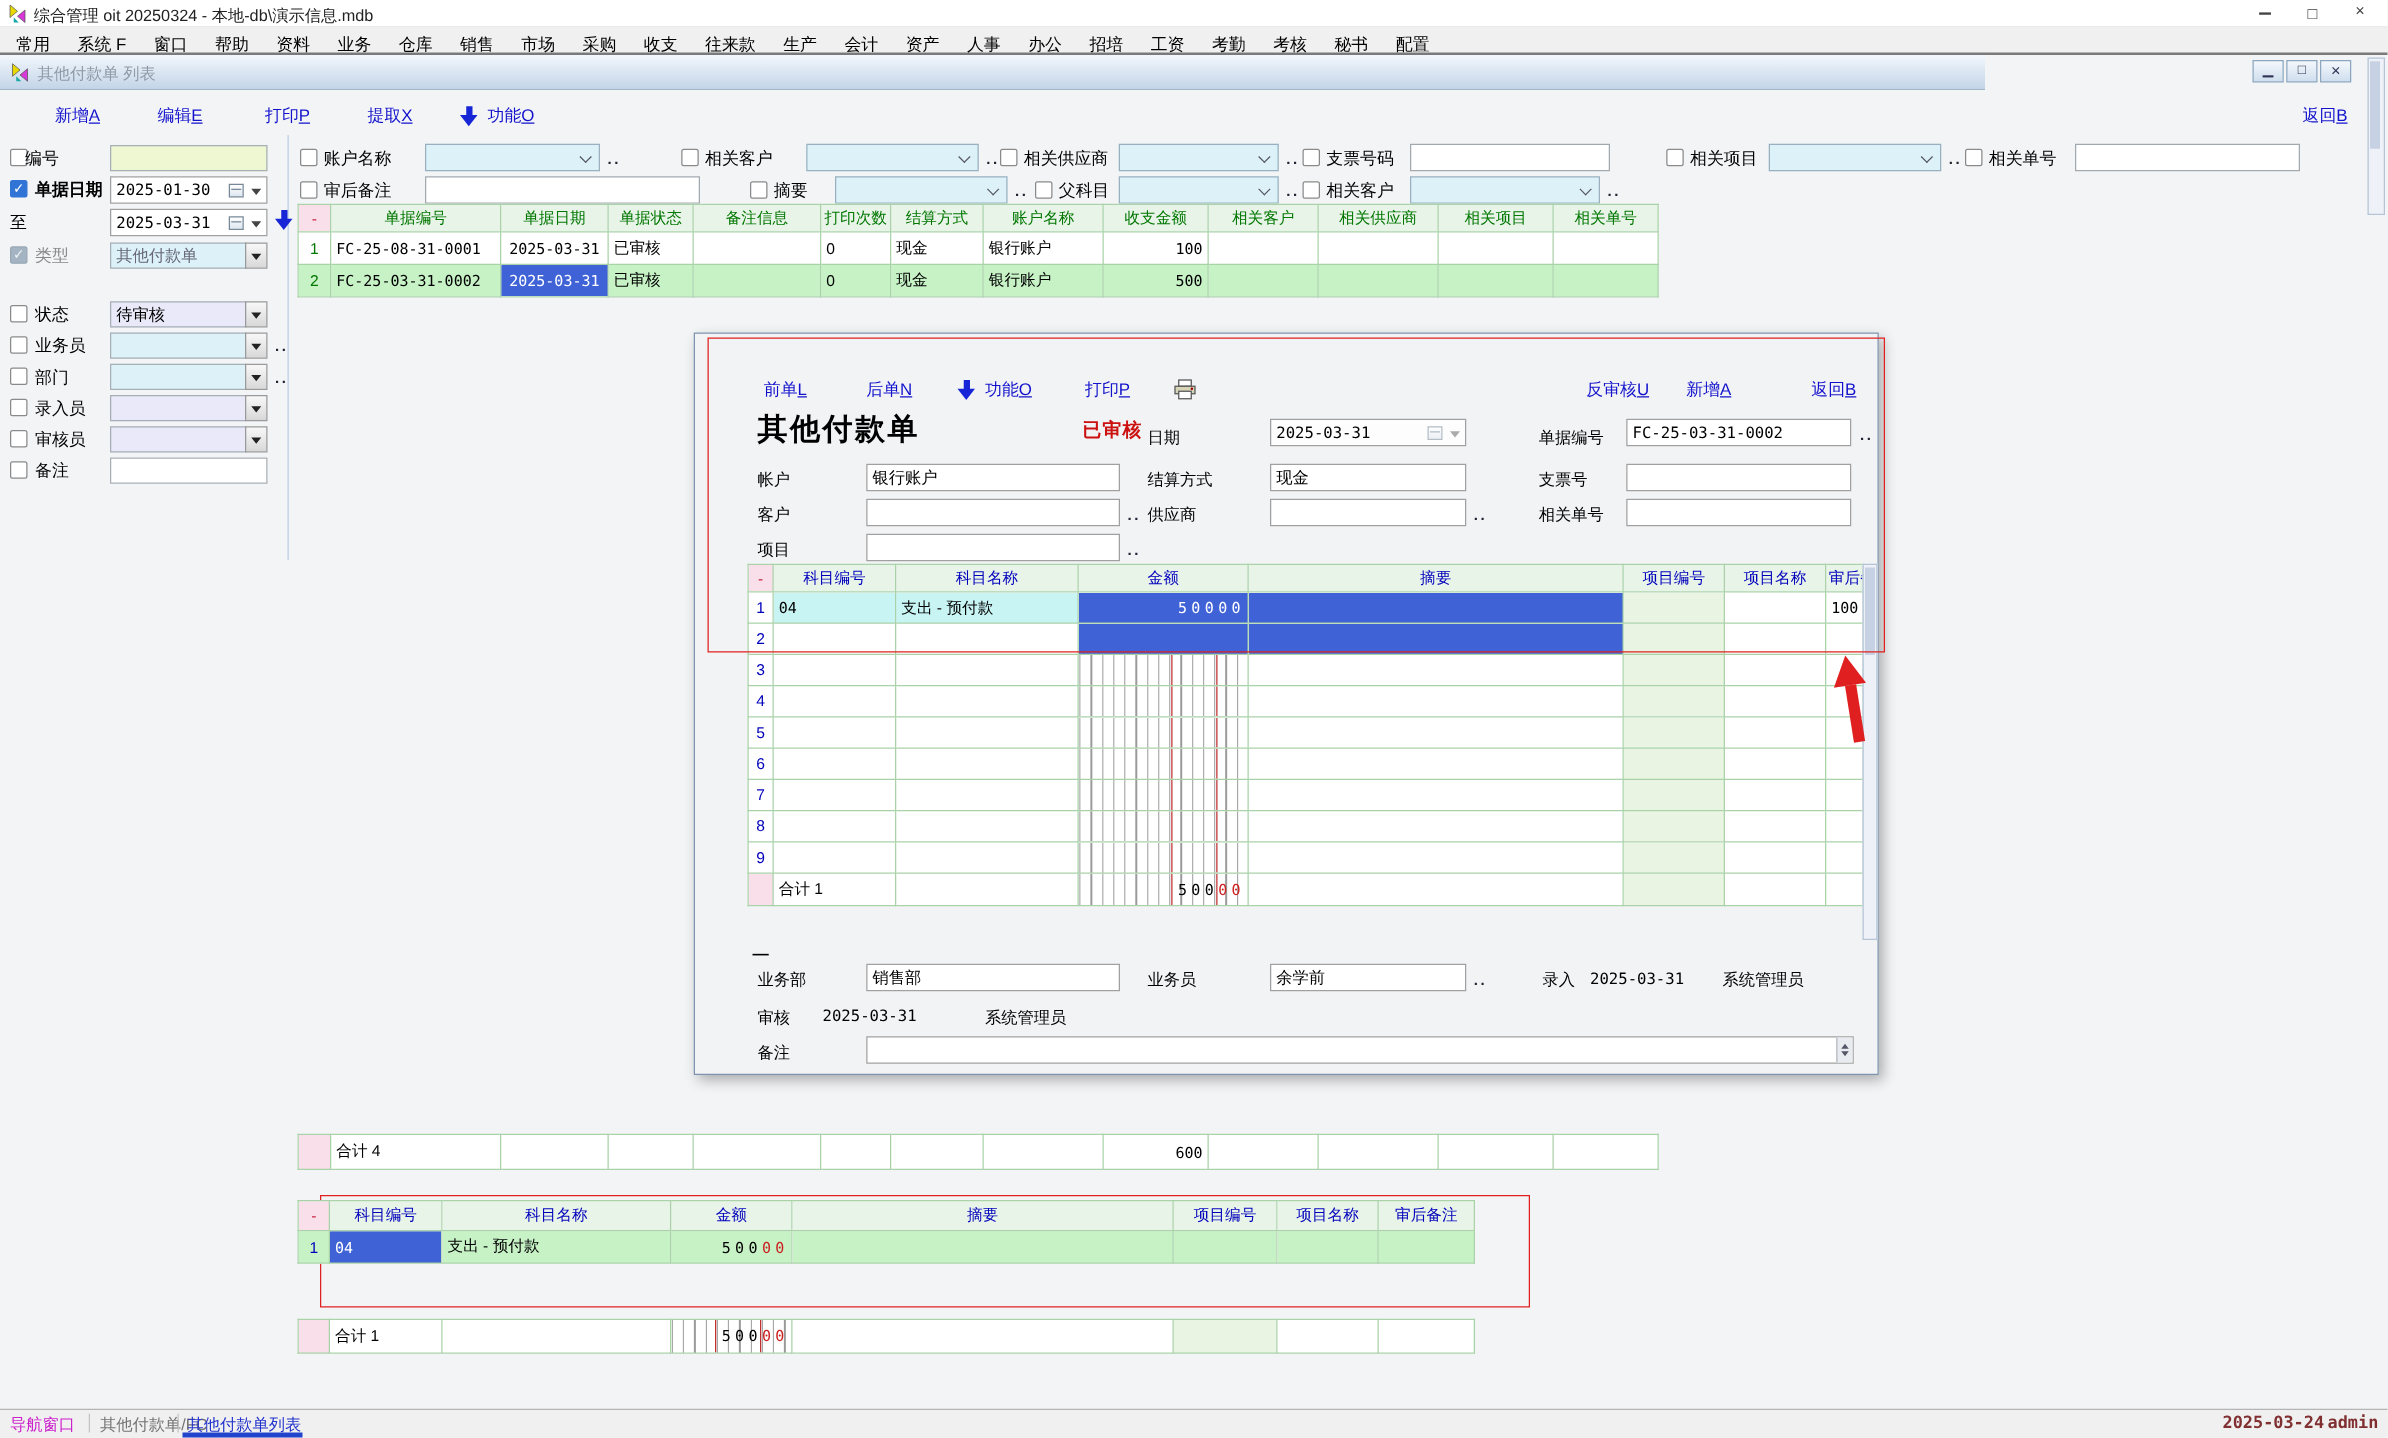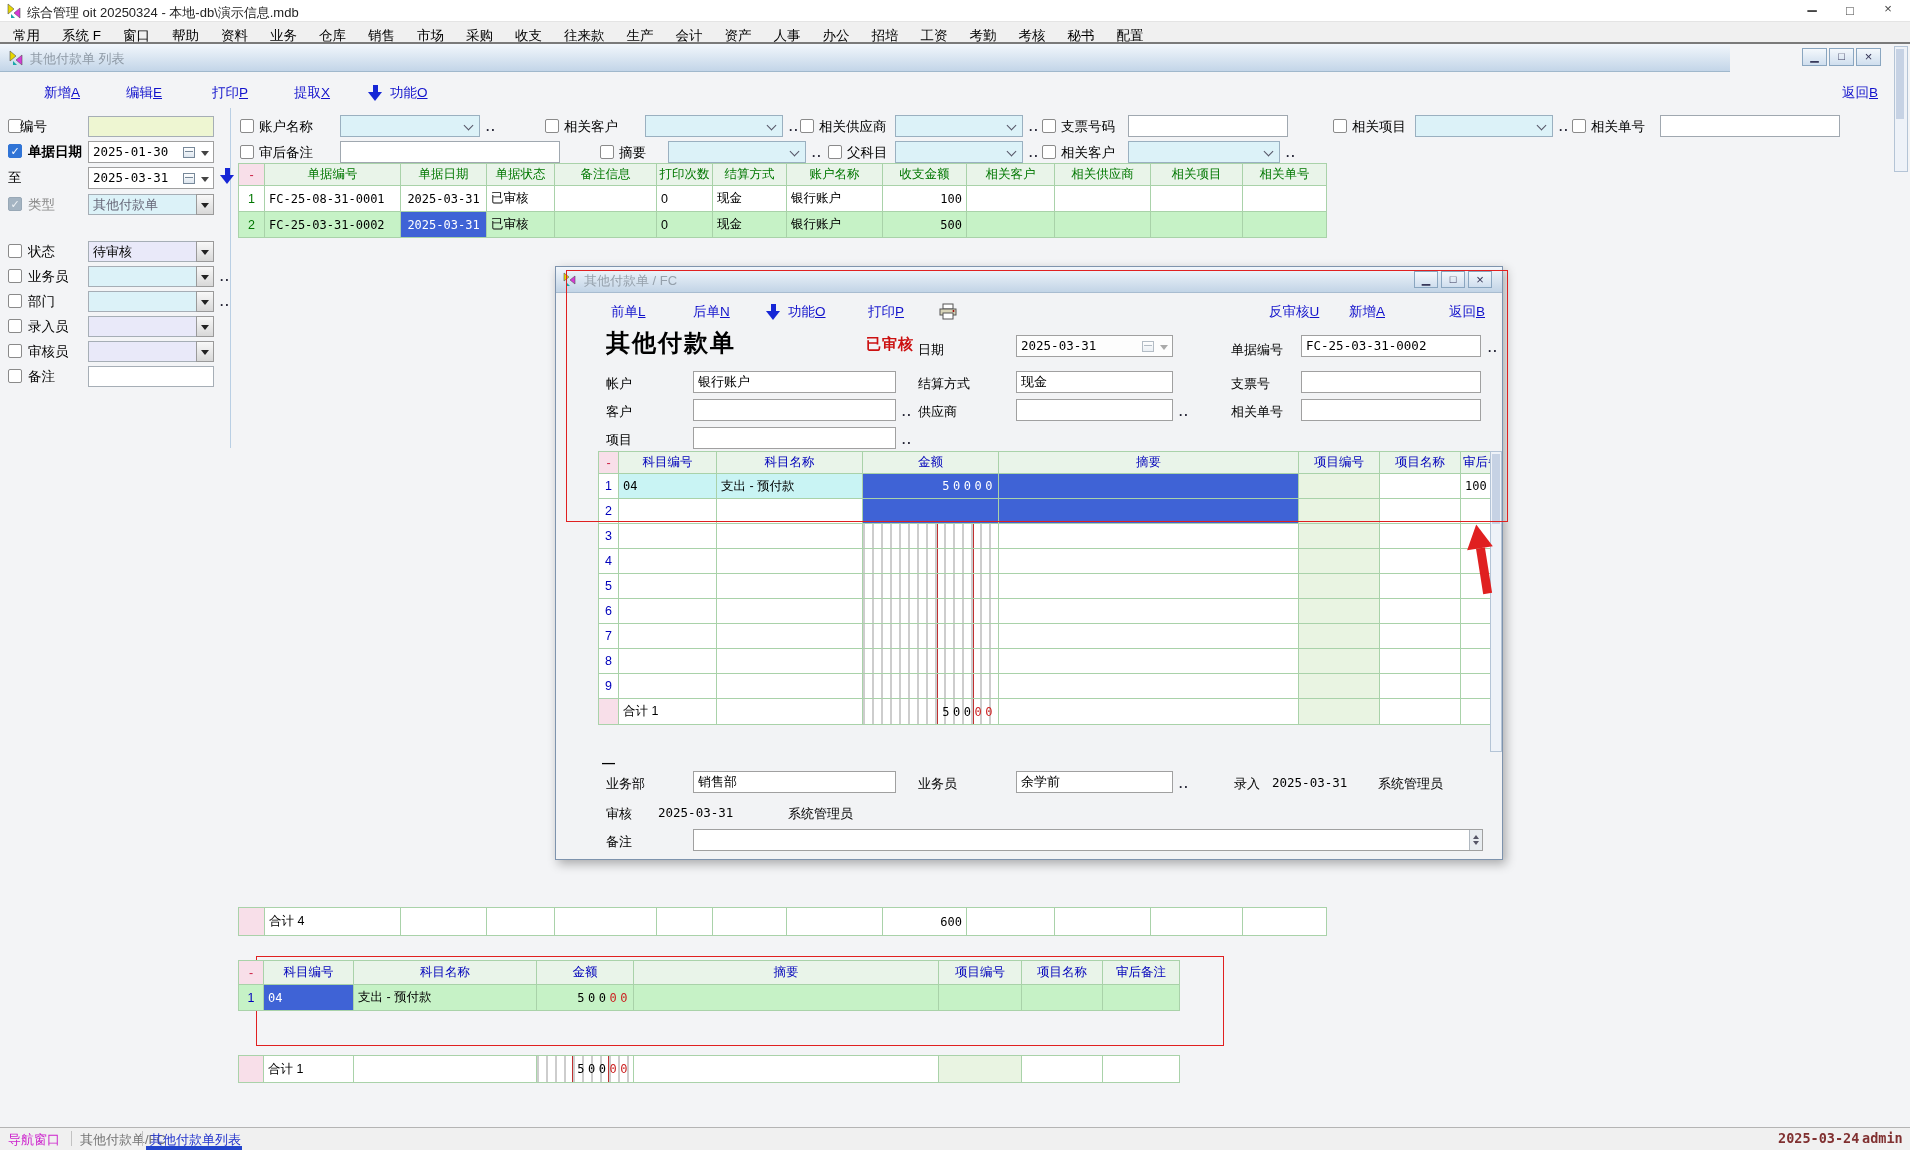--- a/index.html
+++ b/index.html
@@ -72,21 +72,21 @@
   <span class="abs" style="left:27px;top:4px;font-size:13px;color:#222">综合管理 oit 20250324 - 本地-db\演示信息.mdb</span>
   <span class="abs ic-min" style="left:1794px;top:-2px;width:36px;height:22px;text-align:center;color:#444;font-size:12px"></span>
   <span class="abs ic-max" style="left:1832px;top:3px;width:36px;height:22px;text-align:center;color:#444"></span>
   <span class="abs ic-x" style="left:1870px;top:1px;width:36px;height:22px;text-align:center;color:#444"></span>
 </div>
 
 <div class="abs" style="left:0;top:22px;width:1910px;height:22px;background:#f0f0f0;border-bottom:2px solid #7a7a7a;padding-left:2px">
   <span class="mitem">常用</span><span class="mitem">系统 F</span><span class="mitem">窗口</span><span class="mitem">帮助</span><span class="mitem">资料</span><span class="mitem">业务</span><span class="mitem">仓库</span><span class="mitem">销售</span><span class="mitem">市场</span><span class="mitem">采购</span><span class="mitem">收支</span><span class="mitem">往来款</span><span class="mitem">生产</span><span class="mitem">会计</span><span class="mitem">资产</span><span class="mitem">人事</span><span class="mitem">办公</span><span class="mitem">招培</span><span class="mitem">工资</span><span class="mitem">考勤</span><span class="mitem">考核</span><span class="mitem">秘书</span><span class="mitem">配置</span>
 </div>
 
-<div class="abs" style="left:0;top:44px;width:1730px;height:28px;background:linear-gradient(#f2f7fc,#c3d5e8);border-bottom:1px solid #a0b8cc">
+<div class="abs" style="left:0;top:44px;width:1588px;height:28px;background:linear-gradient(#f2f7fc,#c3d5e8);border-bottom:1px solid #a0b8cc">
   <svg class="abs" style="left:8px;top:6px" width="16" height="16">
       <path d="M2 1l6 5-6 5z" fill="#e8d800" stroke="#555" stroke-width=".6"></path>
       <path d="M14 5l-6 5 6 5z" fill="#d838d8" stroke="#555" stroke-width=".6"></path>
       <path d="M5 11l4 4H5z" fill="#18a8a8"></path>
     </svg>
   <span class="abs" style="left:30px;top:6px;color:#8f9aa6;font-size:13px">其他付款单 列表</span>
   <span class="abs winbtn ic-min" style="left:1802px;top:4px"></span>
   <span class="abs winbtn ic-max" style="left:1829px;top:4px"></span>
   <span class="abs winbtn ic-x" style="left:1856px;top:4px"></span>
 </div>
@@ -301,31 +301,20 @@
         <td class="num mono" style="font-size:12px">600</td>
         <td></td>
         <td></td>
         <td></td>
         <td></td>
   </tr>
 </tbody>
   </table>
 
 <div class="abs" id="dlg">
-  <div class="abs" id="dlgtitle">
-    <svg class="abs" style="left:6px;top:5px" width="15" height="15">
-        <path d="M2 1l5 4-5 4z" fill="#e8d800" stroke="#555" stroke-width=".6"></path>
-        <path d="M13 4l-5 4 5 4z" fill="#d838d8" stroke="#555" stroke-width=".6"></path>
-        <path d="M4 10l4 4H4z" fill="#18a8a8"></path>
-      </svg>
-    <span class="abs" style="left:28px;top:5px;color:#95a0ab;font-size:13px">其他付款单 / FC</span>
-    <span class="abs winbtn ic-min" style="left:858px;top:4px;width:24px;height:17px"></span>
-    <span class="abs winbtn ic-max" style="left:885px;top:4px;width:24px;height:17px"></span>
-    <span class="abs winbtn ic-x" style="left:912px;top:4px;width:24px;height:17px"></span>
-  </div>
 
   <span class="abs link" style="left:55px;top:36px"><span>前单</span><u>L</u></span>
   <span class="abs link" style="left:137px;top:36px"><span>后单</span><u>N</u></span>
   <span class="abs bluearr" style="left:210px;top:37px"></span>
   <span class="abs link" style="left:232px;top:36px"><span>功能</span><u>O</u></span>
   <span class="abs link" style="left:312px;top:36px"><span>打印</span><u>P</u></span>
   <svg class="abs" style="left:382px;top:36px" width="20" height="17">
       <rect x="5" y="1" width="10" height="5" fill="#fff" stroke="#555"></rect>
       <rect x="2" y="6" width="16" height="6" fill="#d8d4b8" stroke="#555"></rect>
       <rect x="5" y="10" width="10" height="6" fill="#fff" stroke="#555"></rect>

